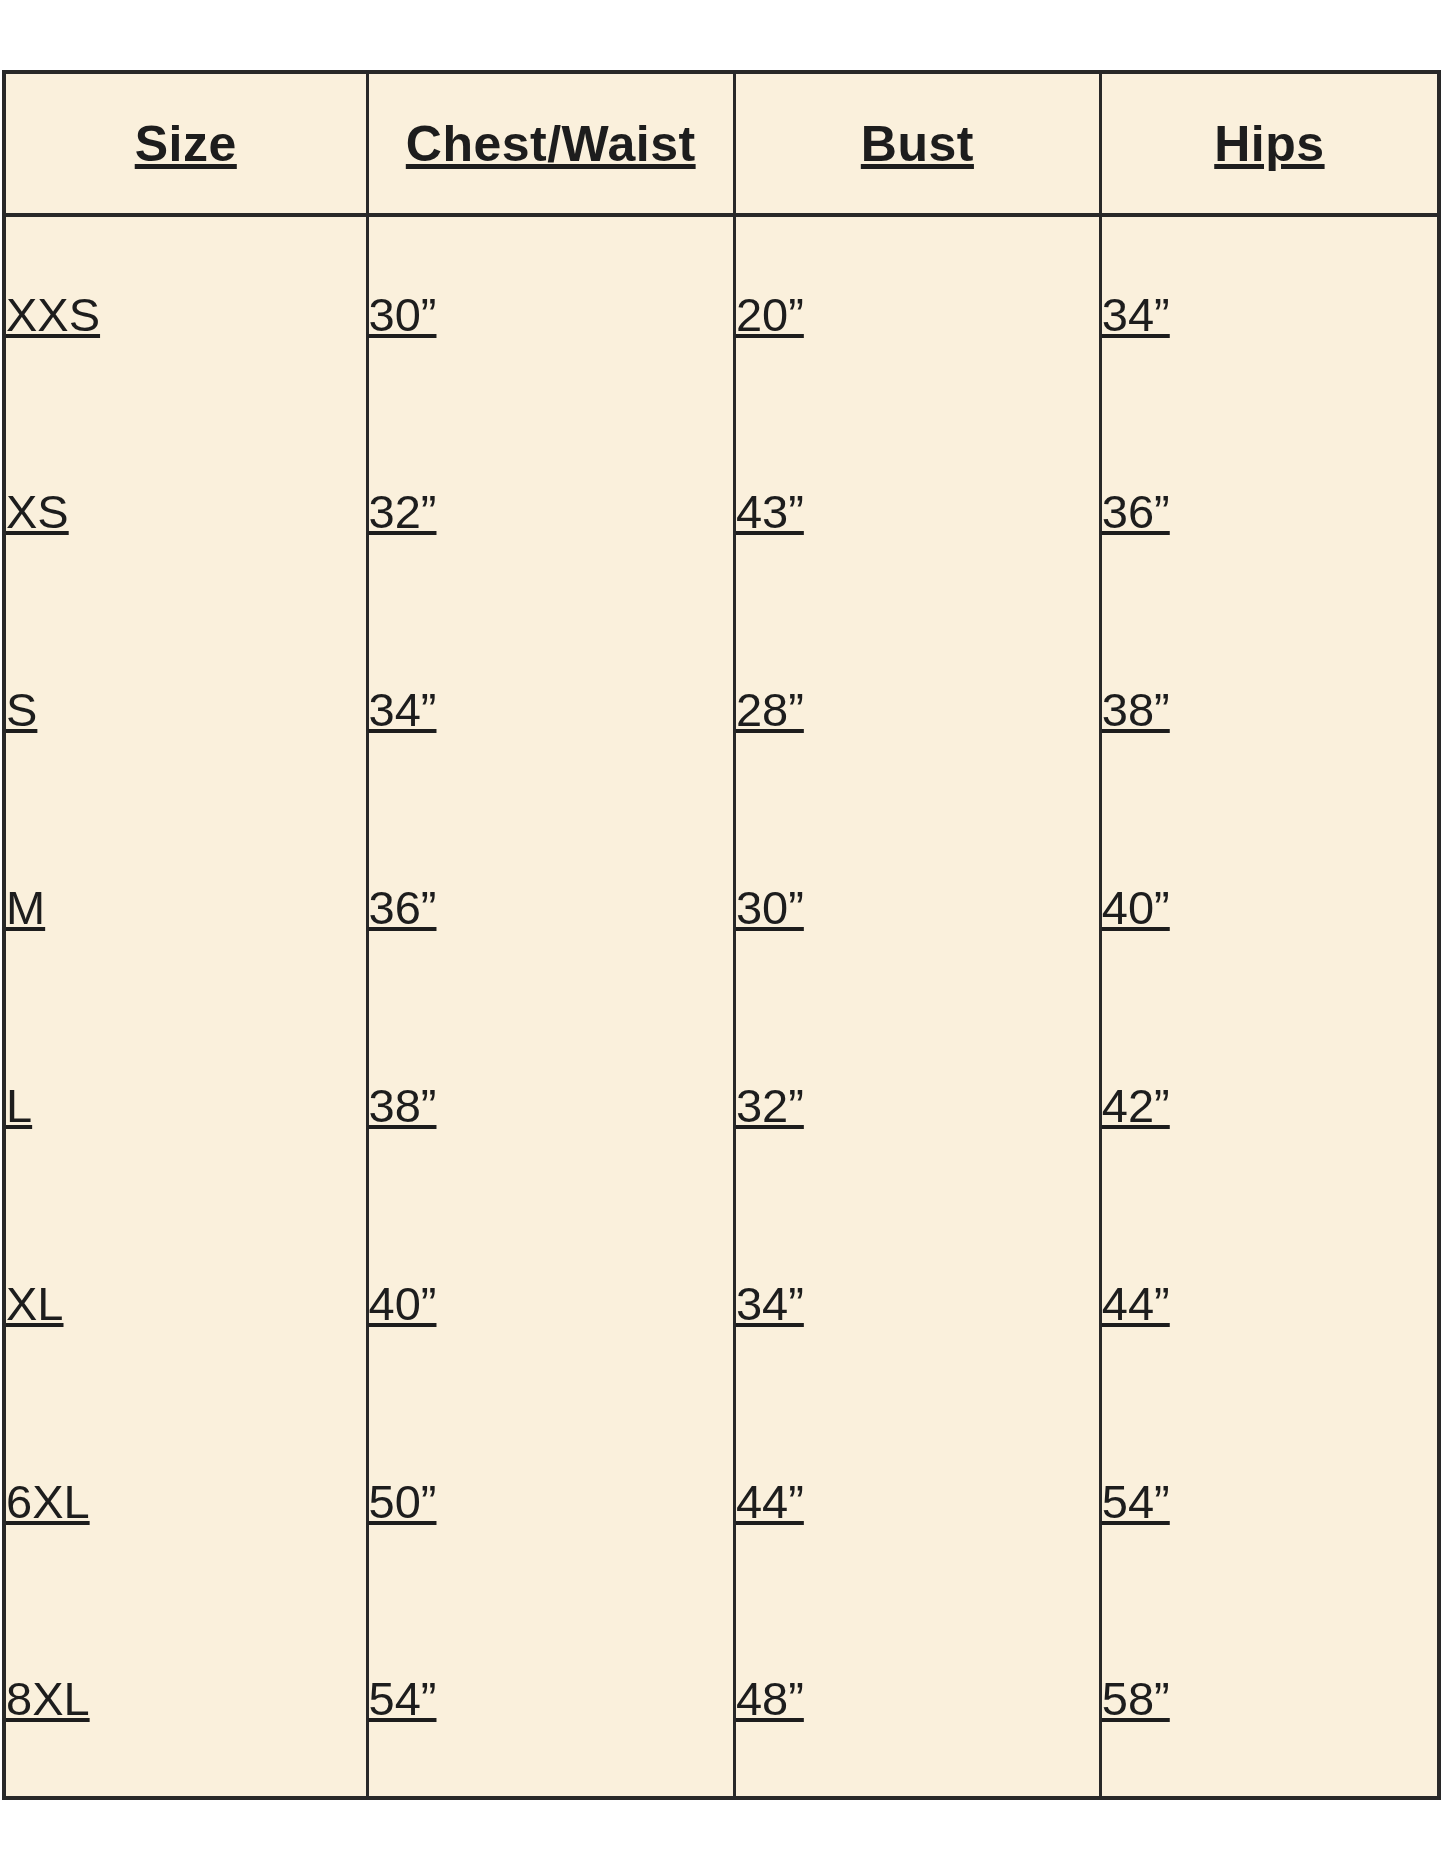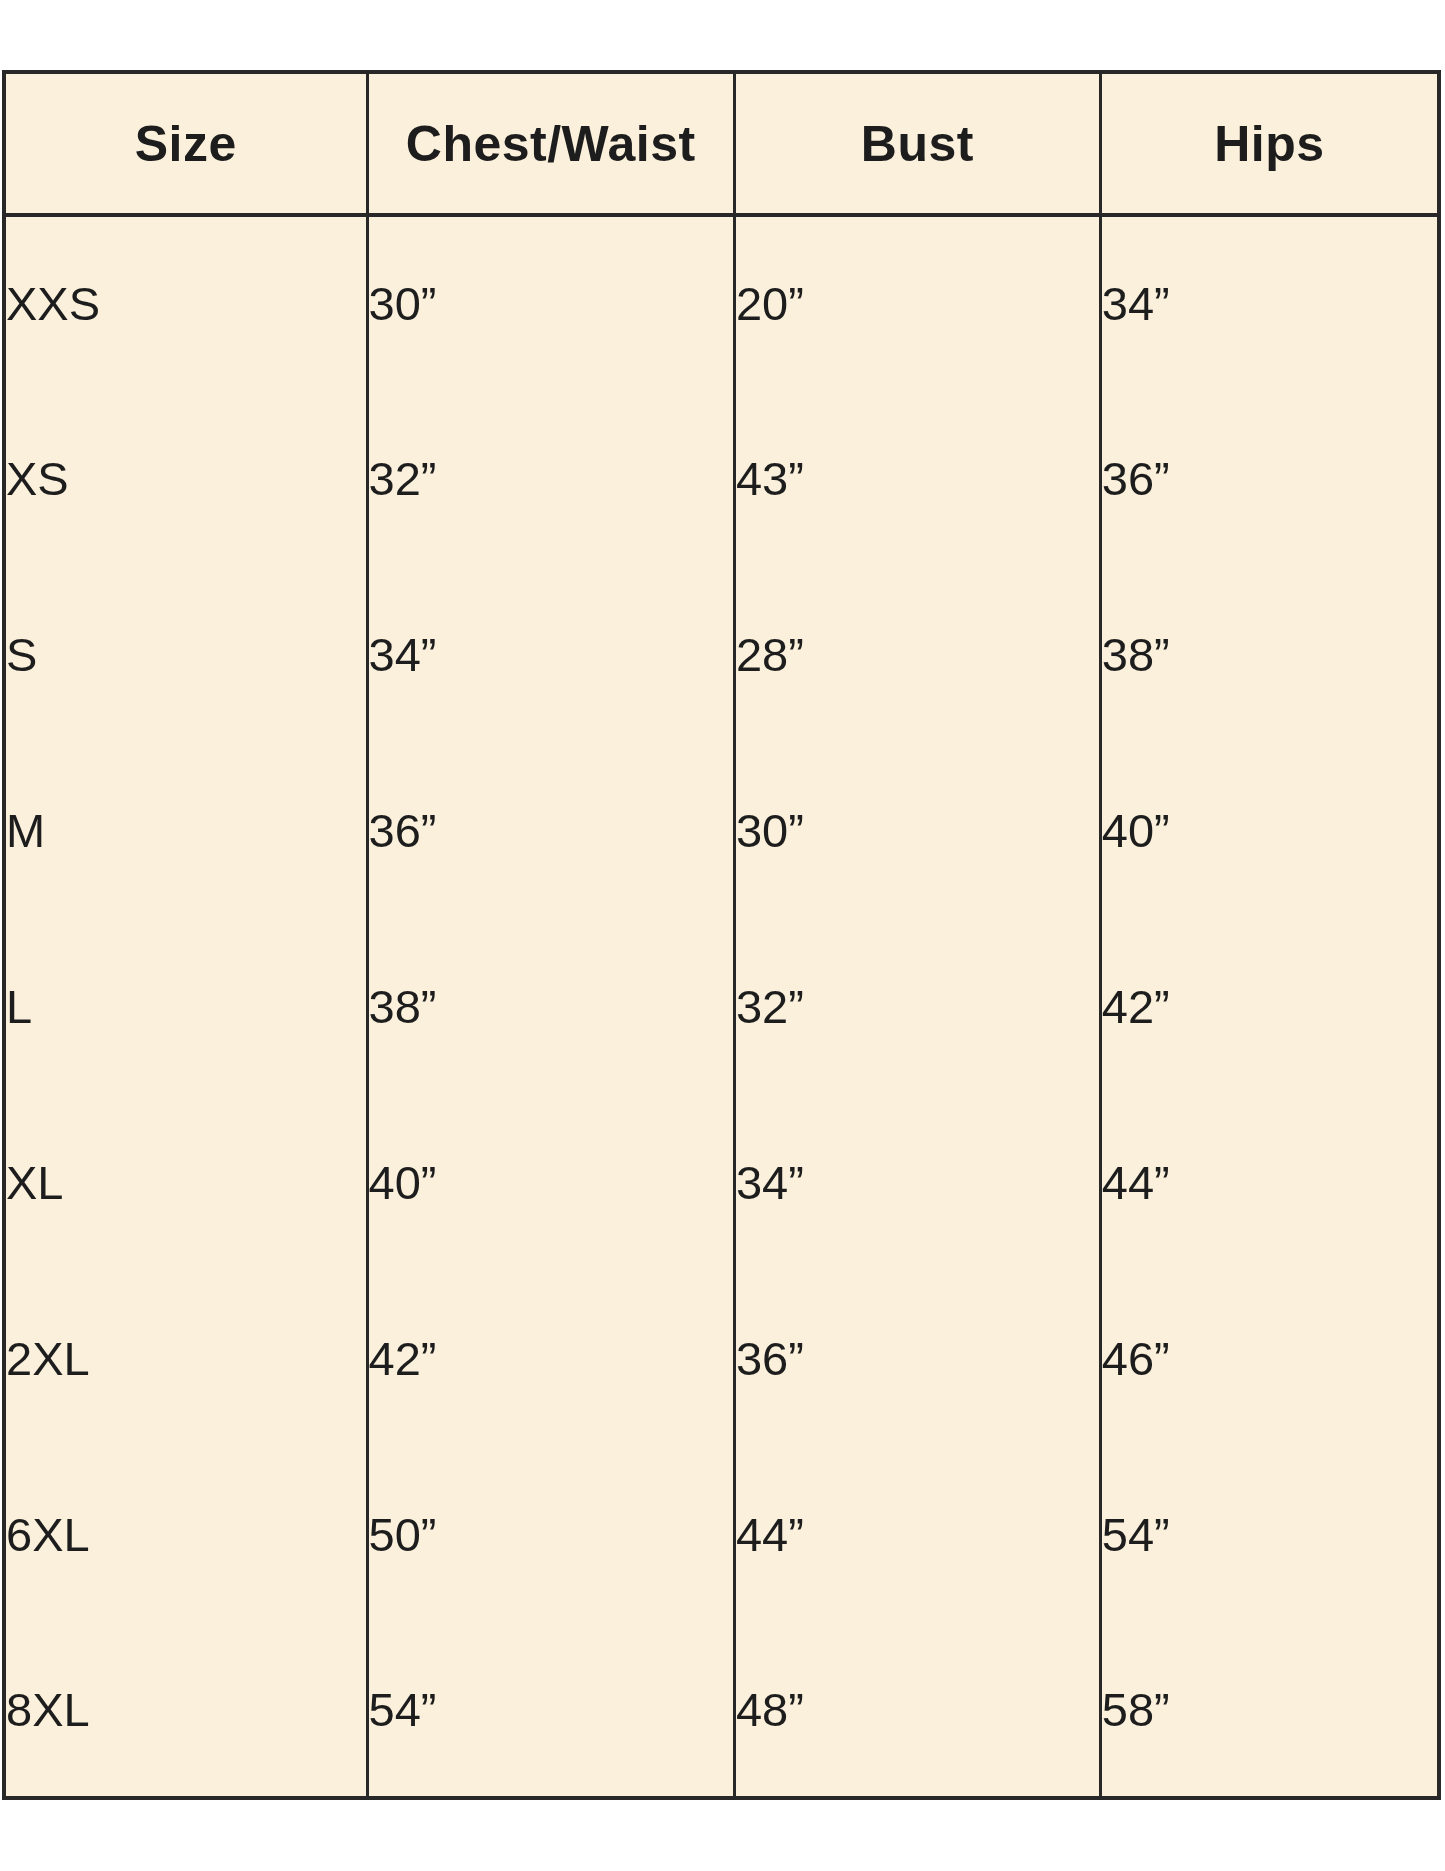--- a/index.html
+++ b/index.html
@@ -29,20 +29,21 @@
   table.size-chart {
     border: 4px solid #282828;
   }
   col.c1 { width: 25.3%; }
   col.c2 { width: 25.6%; }
   col.c3 { width: 25.5%; }
   col.c4 { width: 23.6%; }
   th, td {
     vertical-align: middle;
     padding: 0;
+    text-decoration: underline;
   }
   th {
     font-size: 50px;
     font-weight: 700;
     letter-spacing: 0.5px;
   }
   td {
     font-size: 47px;
     font-weight: 400;
   }
@@ -108,26 +109,20 @@
         <td>32”</td>
         <td>42”</td>
       </tr>
       <tr>
         <td>XL</td>
         <td>40”</td>
         <td>34”</td>
         <td>44”</td>
       </tr>
       <tr>
-        <td>2XL</td>
-        <td>42”</td>
-        <td>36”</td>
-        <td>46”</td>
-      </tr>
-      <tr>
         <td>6XL</td>
         <td>50”</td>
         <td>44”</td>
         <td>54”</td>
       </tr>
       <tr>
         <td>8XL</td>
         <td>54”</td>
         <td>48”</td>
         <td>58”</td>

